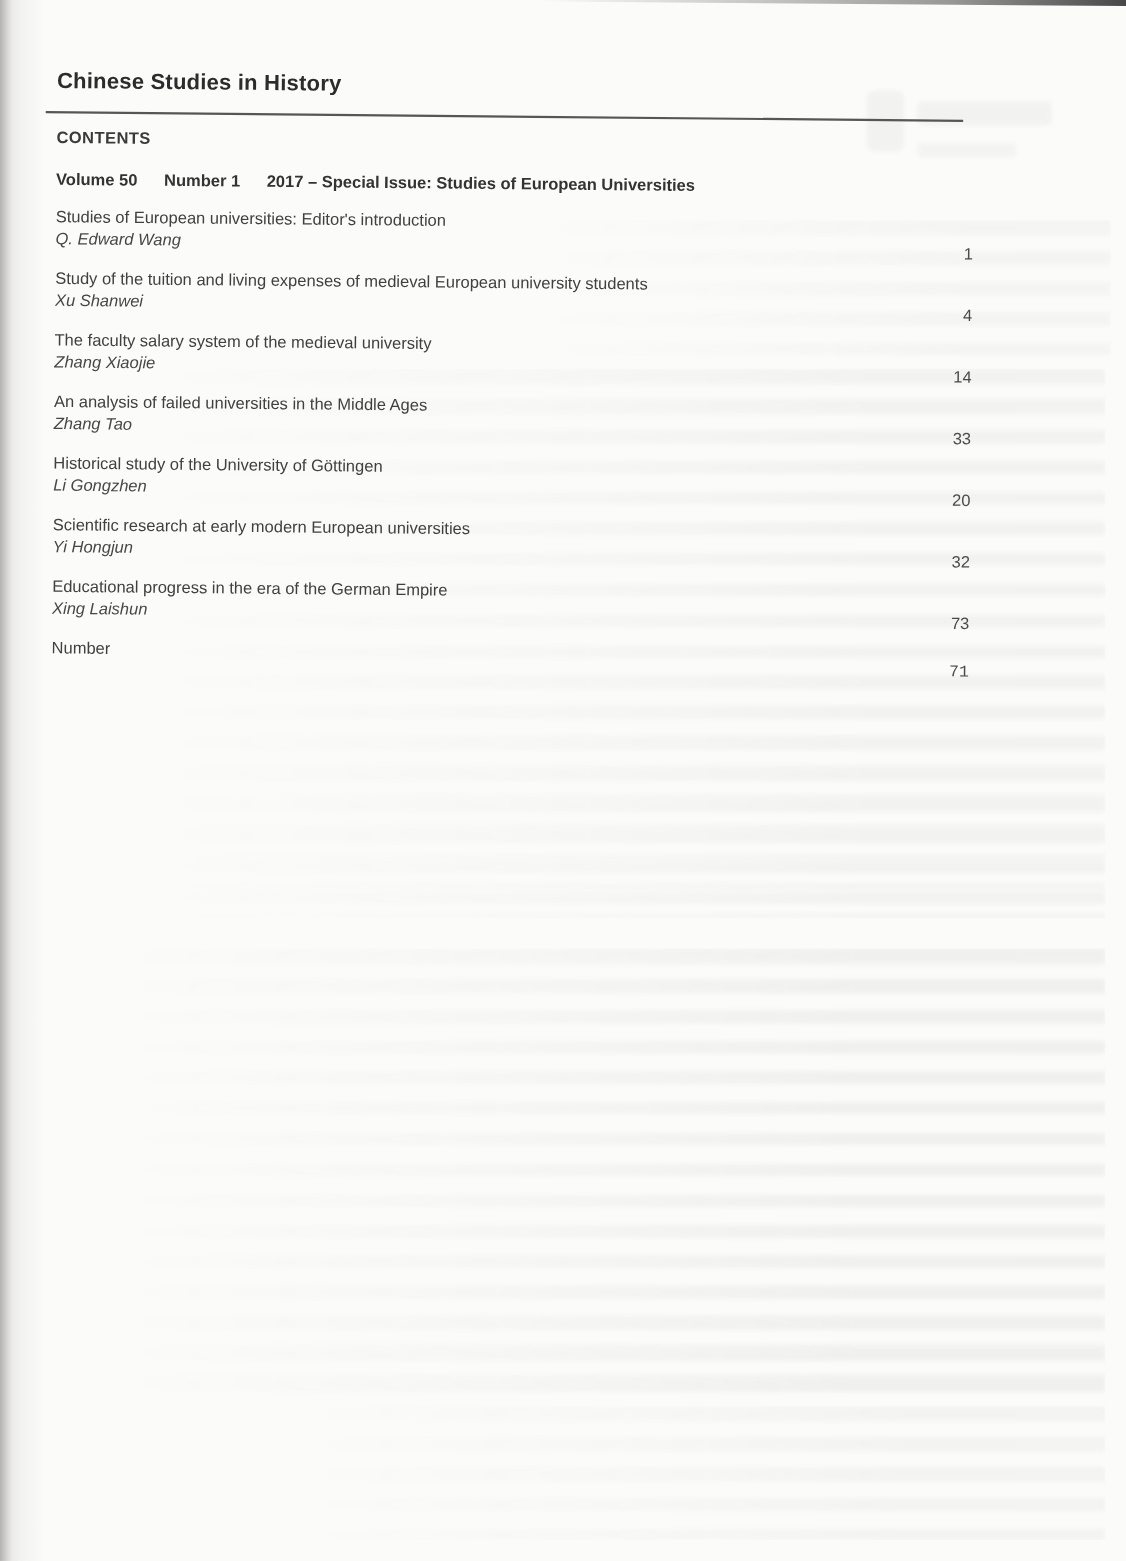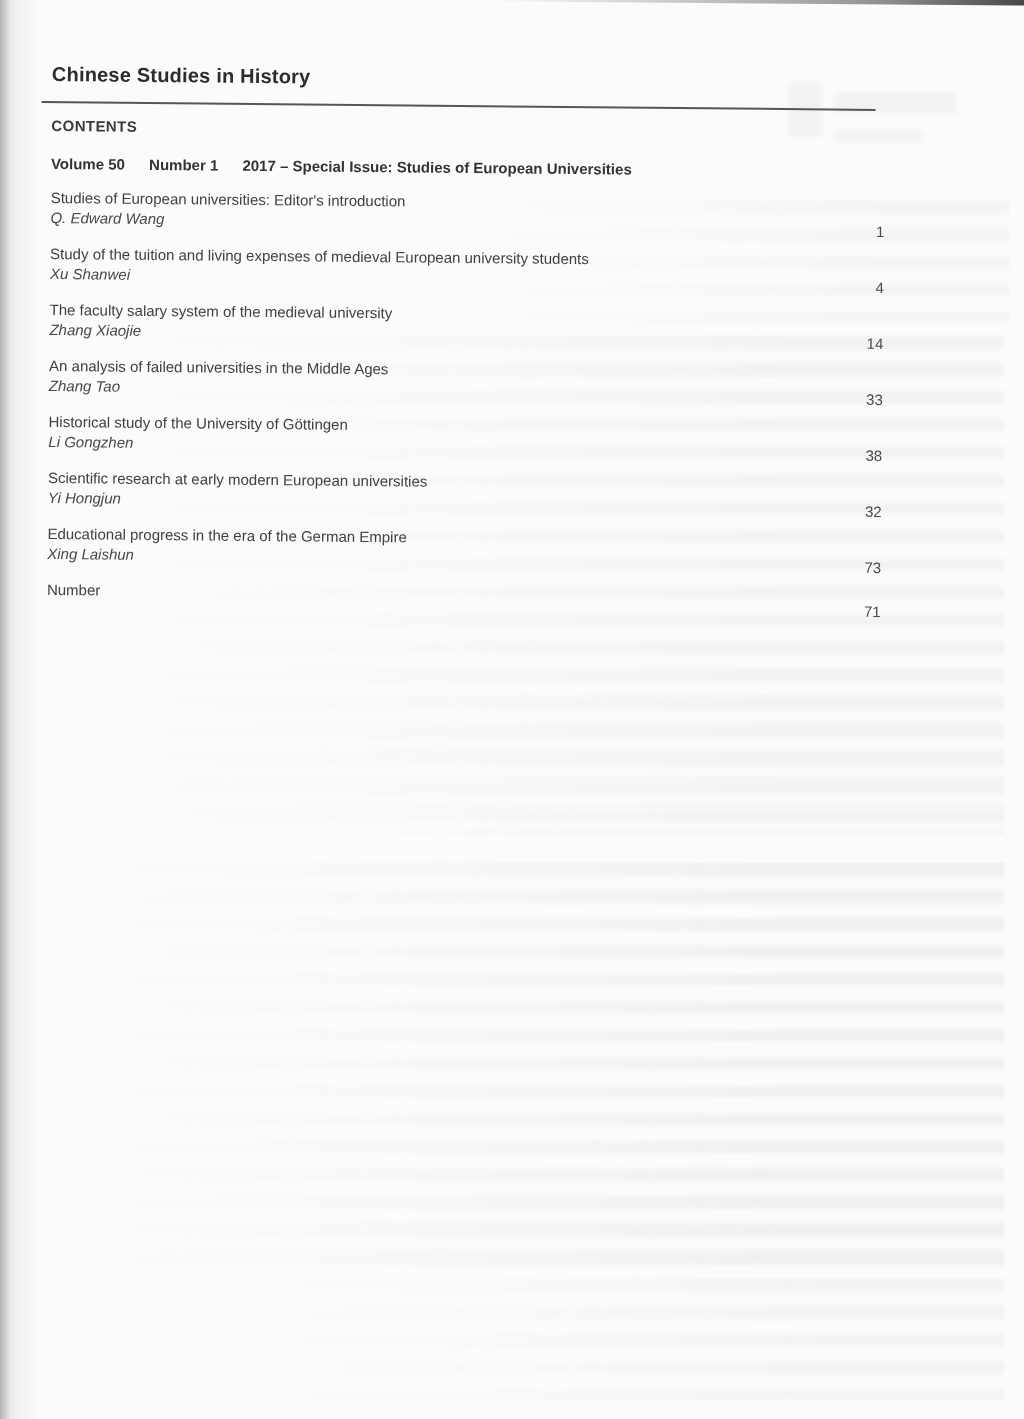--- a/index.html
+++ b/index.html
@@ -73,21 +73,21 @@
 
   .entries { margin-top: 14px; }
   .entry {
     display: flex; justify-content: space-between; align-items: flex-end;
     margin-bottom: 16px;
   }
   .entry .title  { font-size: 15px; line-height: 20px; color: #404040; }
   .entry .author { font-size: 15px; line-height: 20px; color: #474747; font-style: italic; }
   .entry .author:empty { display: none; }
   .entry .page   { font-size: 15px; color: #4a4a4a; transform: translateY(4px); padding-right: 2px; }
-  .entry.erratum .page { transform: translateY(12px); }
+  .entry.erratum .page { transform: translateY(12px); font-family: Liberation Mono, monospace; }
 </style>
 </head>
 <body>
 
 <div class="scan-gutter-soft"></div>
 <div class="scan-gutter"></div>
 <div class="scan-edge-top"></div>
 
 <div class="ghost ghost-a"></div>
 <div class="ghost ghost-b"></div>
@@ -145,21 +145,21 @@
         <div class="author">Zhang Tao</div>
       </div>
       <div class="page">33</div>
     </div>
 
     <div class="entry">
       <div class="entry-text">
         <div class="title">Historical study of the University of Göttingen</div>
         <div class="author">Li Gongzhen</div>
       </div>
-      <div class="page">38</div>
+      <div class="page">20</div>
     </div>
 
     <div class="entry">
       <div class="entry-text">
         <div class="title">Scientific research at early modern European universities</div>
         <div class="author">Yi Hongjun</div>
       </div>
       <div class="page">32</div>
     </div>
 

